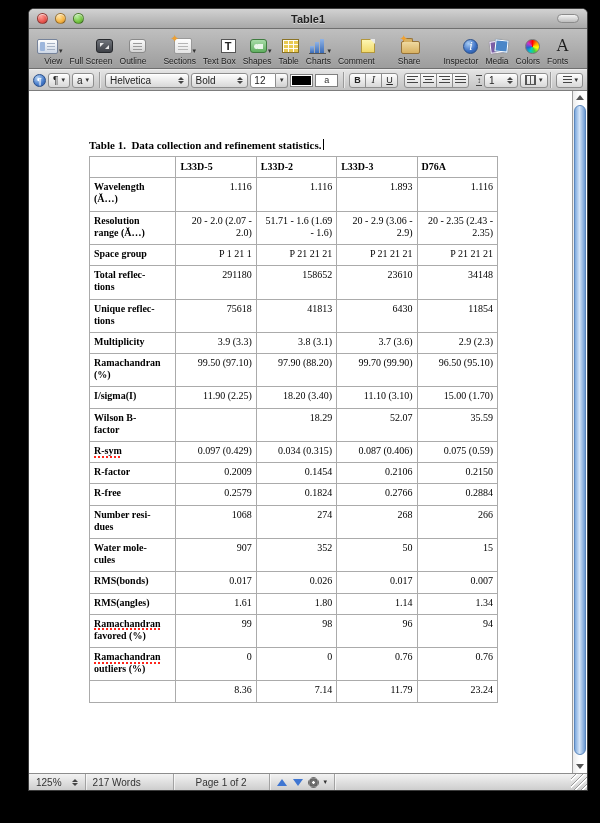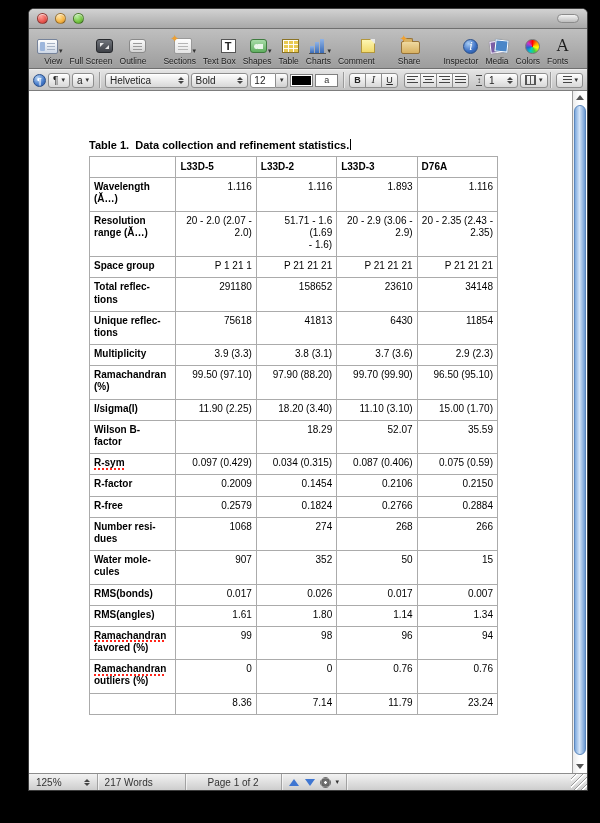--- a/index.html
+++ b/index.html
@@ -128,21 +128,21 @@
   .spacing-icon { font-size:8px; color:#333; border-top:1px solid #444; border-bottom:1px solid #444; line-height:9px; padding:0 1px; }
   .grid-icon { width:11px; height:10px; border:1px solid #555;
                background-image:linear-gradient(90deg,#555 1px,transparent 1px); background-size:4px 10px; }
   .list-icon { width:11px; height:10px;
                background-image:linear-gradient(#444,#444),linear-gradient(#444,#444),linear-gradient(#444,#444);
                background-size:9px 1px; background-position:2px 1px,2px 4px,2px 7px; background-repeat:no-repeat; }
   .fb-arrow { font-size:7px; color:#333; }
 
   
   .content { flex:1 1 auto; display:flex; background:#fff; min-height:0; }
-  .docarea { flex:1 1 auto; background:#fff; padding:48px 0 0 60px; overflow:hidden; cursor:text; }
+  .docarea { flex:1 1 auto; background:#fff; padding:48px 0 0 60px; overflow:hidden; cursor:text;font-family:Liberation Serif, serif; }
   .doc-title { font-size:11px; font-weight:bold; color:#000; white-space:pre-wrap; margin-bottom:5px; }
   .text-cursor { display:inline-block; width:1px; height:11px; background:#000; vertical-align:-1px; margin-left:1px; }
 
   table.stats { border-collapse:collapse; width:409px; table-layout:fixed; }
   table.stats col.c0 { width:86px; }
   table.stats col.cv { width:80px; }
   table.stats th, table.stats td { border:1px solid #ababab; font-size:10px; vertical-align:top; padding:3px 4px 5px 4px; line-height:1.22; }
   table.stats th { text-align:left; font-weight:bold; padding:4px 4px; }
   td.rowlabel { font-weight:bold; text-align:left;margin-left:24px; }
   td.val { text-align:right; white-space:pre-line; }
@@ -156,21 +156,21 @@
   .sb-arrow i { display:block; border-left:4px solid transparent; border-right:4px solid transparent; }
   .sb-arrow.up i { border-bottom:5px solid #555; }
   .sb-arrow.down i { border-top:5px solid #555; }
   .sb-thumb { position:absolute; left:1px; right:1px; top:14px; bottom:18px; border-radius:7px;
               background:linear-gradient(90deg,#7ea9dd,#d3e4f8 45%,#6d9bd4); border:1px solid #5d88bd; }
 
   
   .statusbar { height:17px; flex:0 0 17px; background:linear-gradient(#f3f3f3,#cdcdcd);
                border-top:1px solid #8d8d8d; display:flex; align-items:center; font-size:10px; color:#333; }
   .sb-seg { height:100%; display:flex; align-items:center; padding:0 7px; border-right:1px solid #a2a2a2;
-            box-shadow:1px 0 0 rgba(255,255,255,.6); gap:20px; white-space:nowrap; }
+            box-shadow:1px 0 0 rgba(255,255,255,.6); gap:8px; white-space:nowrap; }
   .sb-seg.nav { gap:6px; }
   .tri { display:inline-block; }
   .tri.up { border-left:5px solid transparent; border-right:5px solid transparent; border-bottom:7px solid #3f76d2; }
   .tri.down { border-left:5px solid transparent; border-right:5px solid transparent; border-top:7px solid #3f76d2; }
   .gear { width:9px; height:9px; border-radius:50%; background:radial-gradient(#fff 0 25%, #6e6e6e 30%); border:1px solid #5c5c5c;
           box-shadow:0 -2px 0 -1px #6e6e6e, 0 2px 0 -1px #6e6e6e, -2px 0 0 -1px #6e6e6e, 2px 0 0 -1px #6e6e6e; }
   .sb-fill { flex:1 1 auto; height:100%; }
   .grip { width:16px; height:100%; background:repeating-linear-gradient(135deg, transparent 0 3px, #9a9a9a 3px 4px, #fff 4px 5px); }
 </style>
 </head>
@@ -178,20 +178,21 @@
 
 <div class="screen" data-name="desktop">
   <div class="window" data-name="pages-window">
 
     <div class="titlebar" data-name="title-bar">
       <div class="traffic" data-name="window-controls">
         <span class="tl red" data-name="close-button"></span>
         <span class="tl yellow" data-name="minimize-button"></span>
         <span class="tl green" data-name="zoom-button"></span>
       </div>
+      <div class="win-title" data-name="window-title">Table1</div>
       <div class="pill" data-name="toolbar-toggle-button"></div>
     </div>
 
     <div class="toolbar" data-name="main-toolbar" id="toolbar">
         <div class="tb-item" data-name="toolbar-item-view">
           <span class="icon-wrap" data-name="toolbar-icon-wrap">
             <span class="tb-icon icon-view" data-name="view-icon"></span>
             <span class="menu-arrow" data-name="chevron-down-icon">▾</span>
           </span>
           <span class="tb-label" data-name="toolbar-item-label">View</span>

